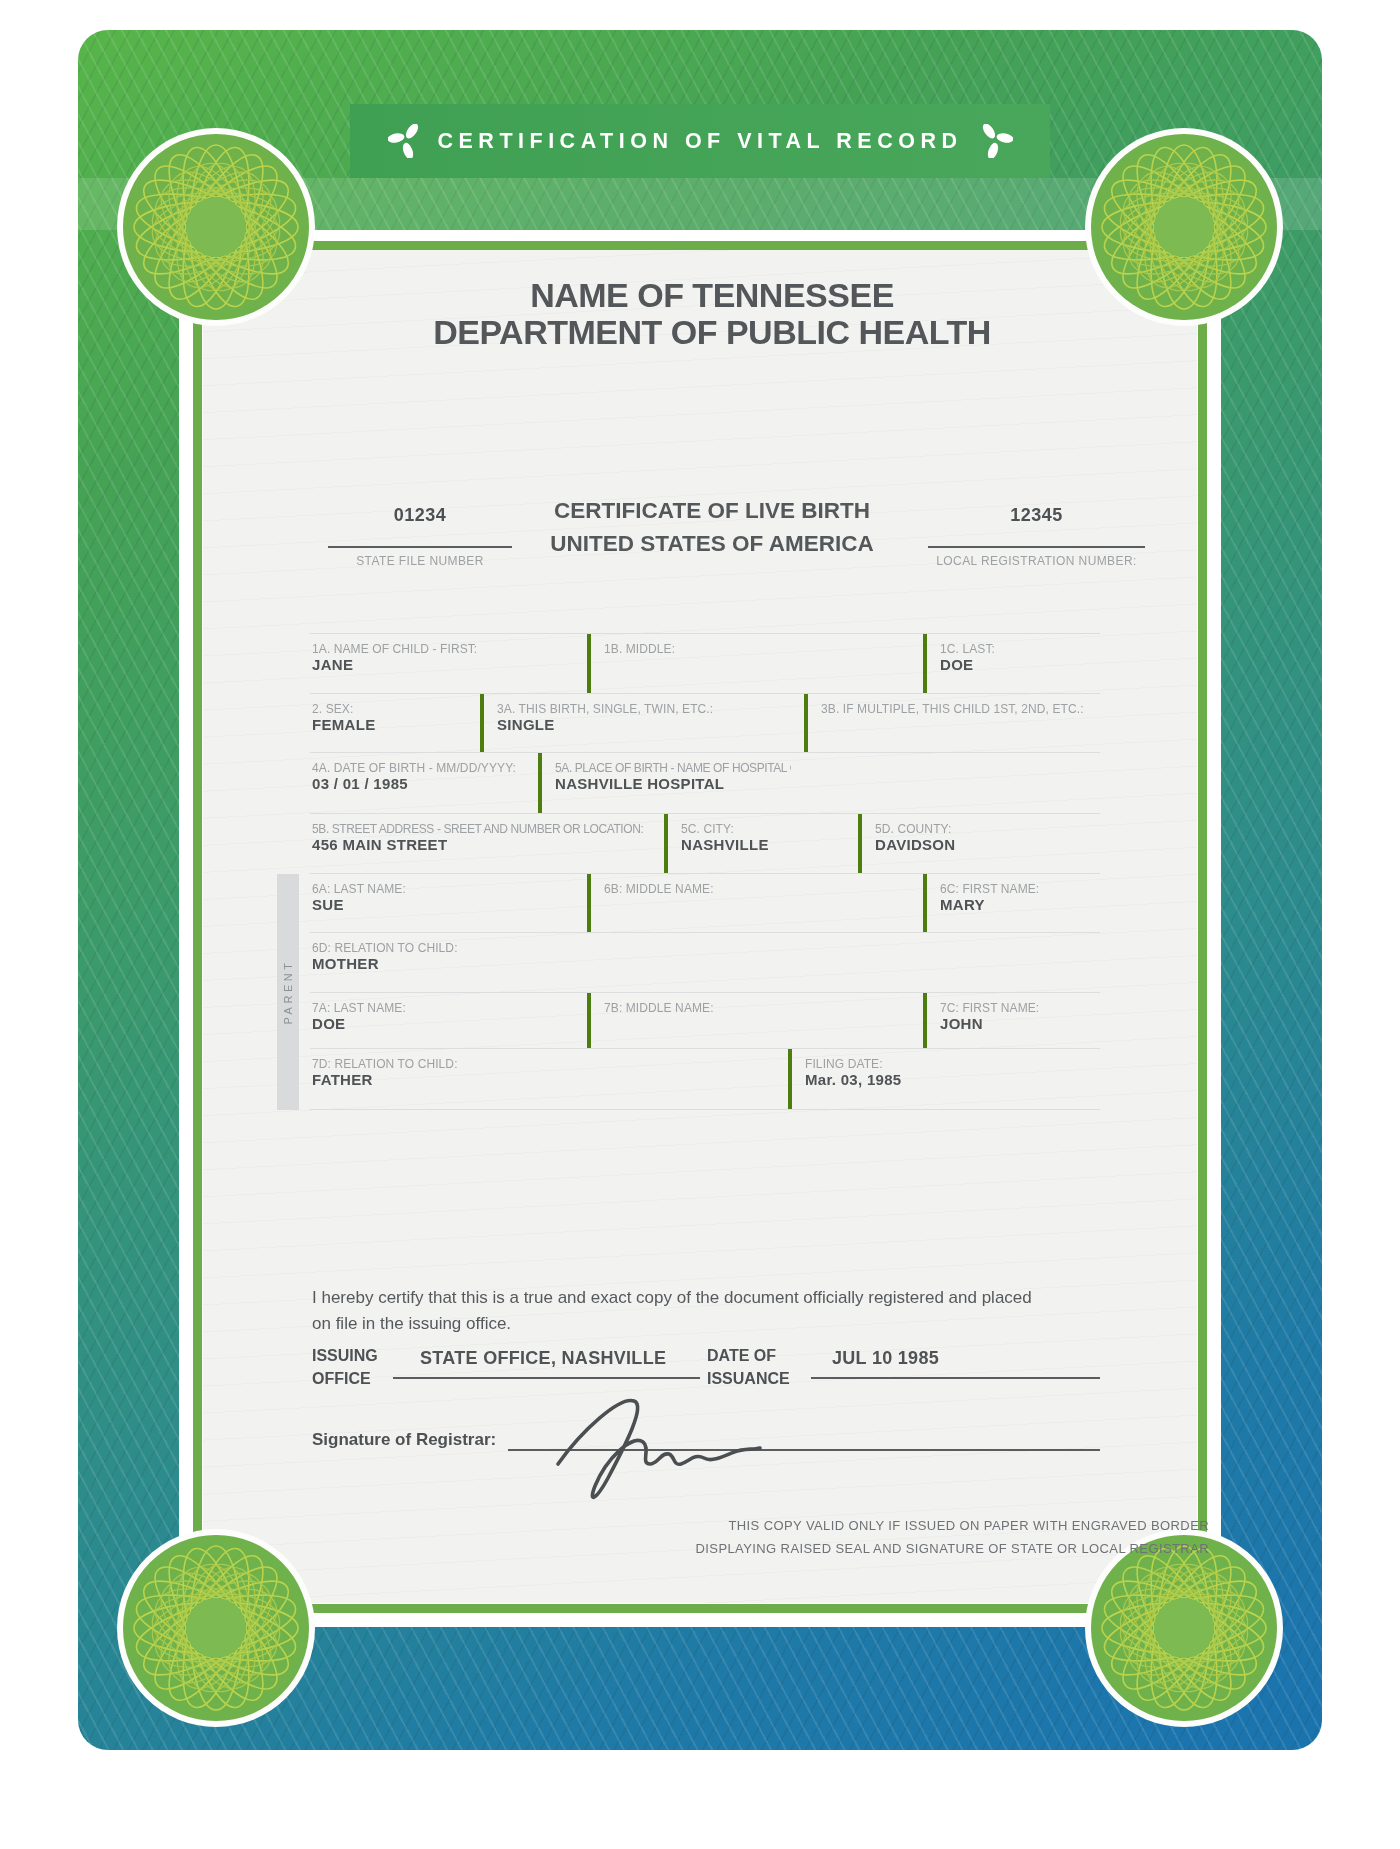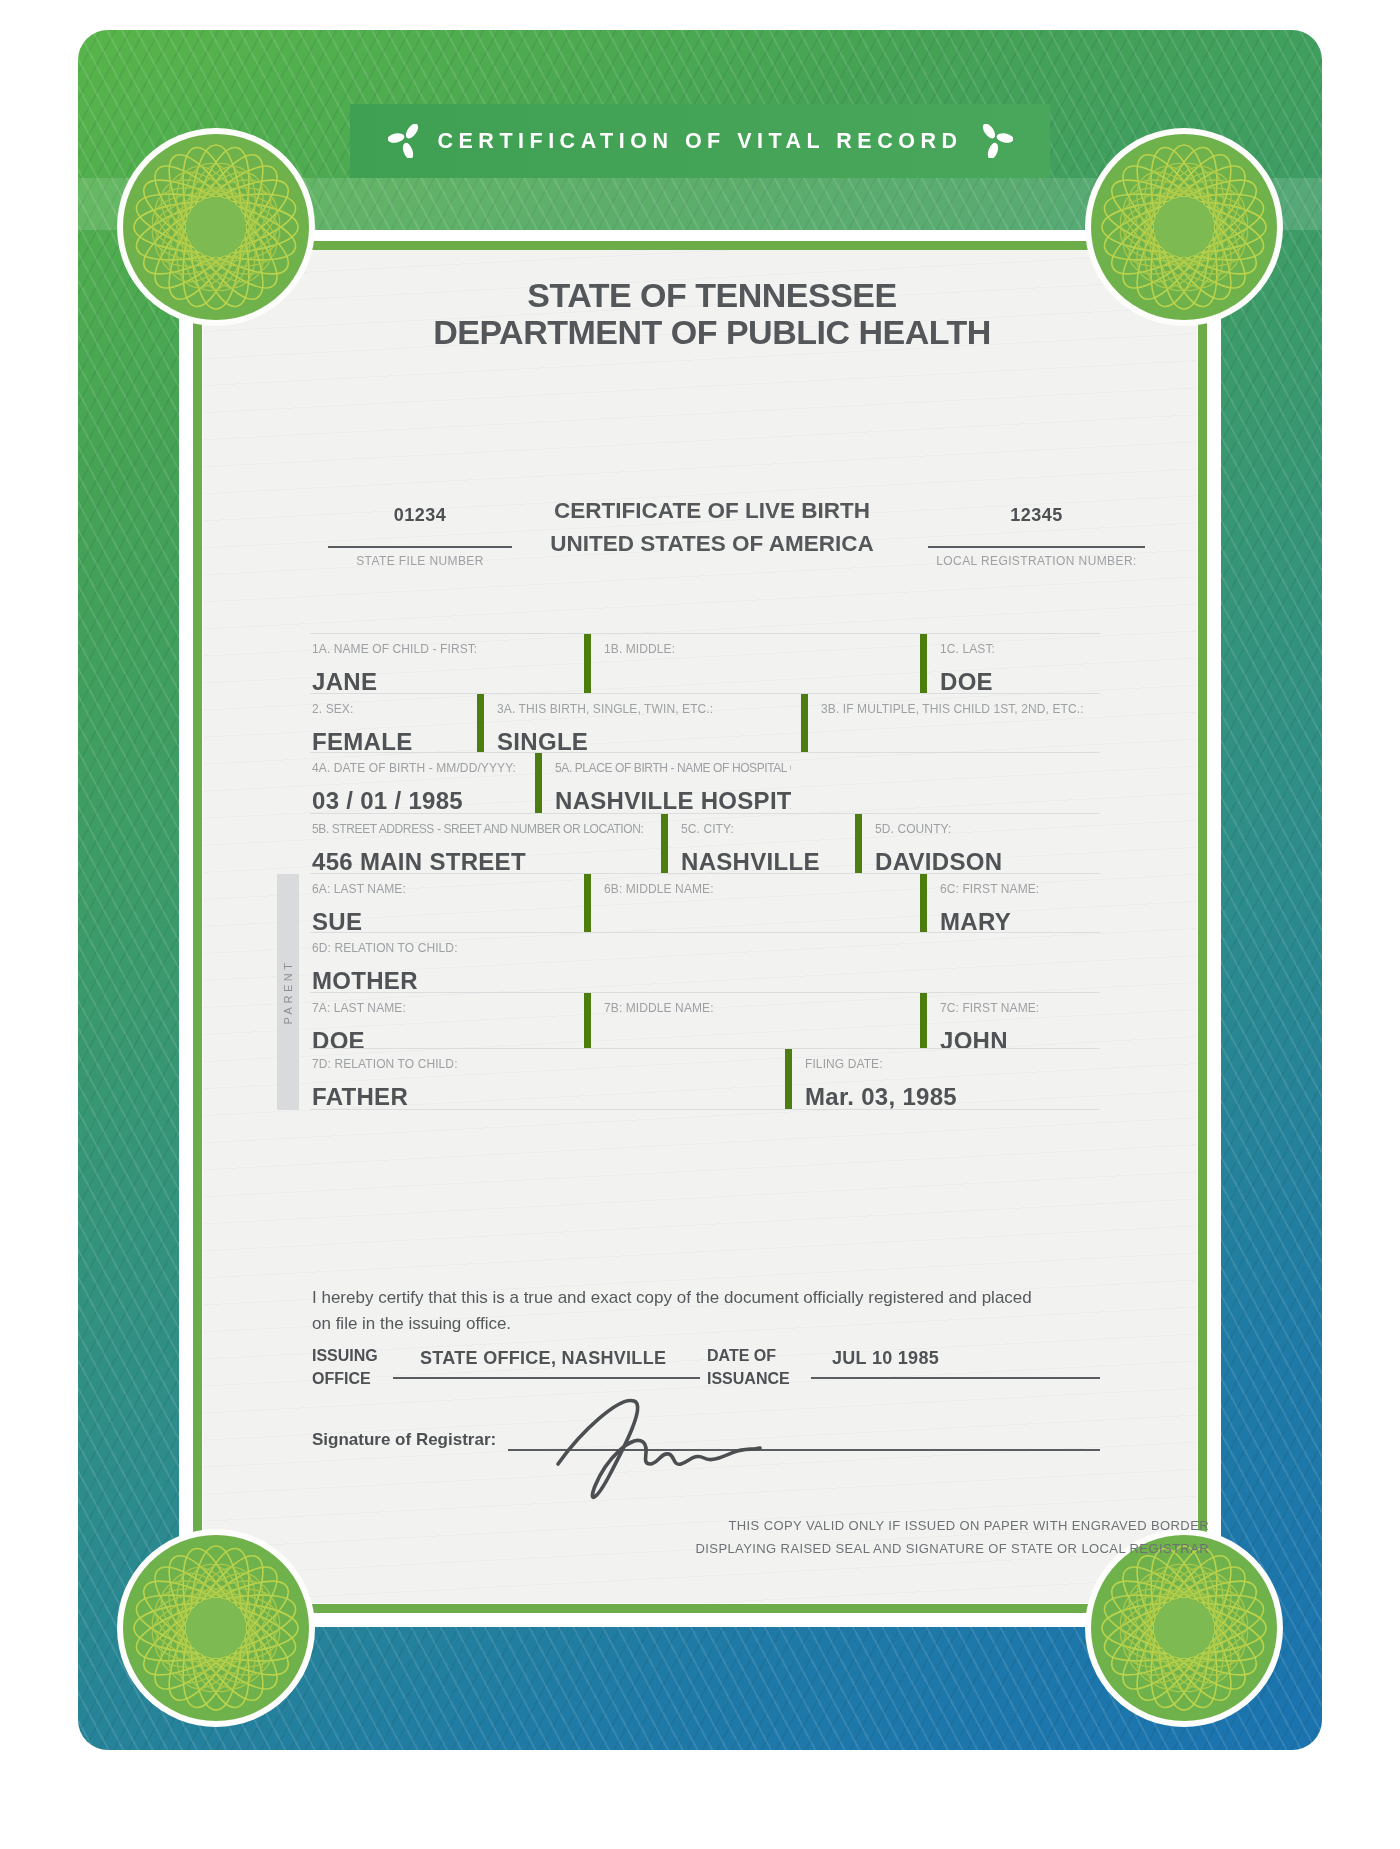--- a/index.html
+++ b/index.html
@@ -38,26 +38,26 @@
   .cert-title{left:215px;top:494px;width:994px;text-align:center;font-weight:bold;
     font-size:22.5px;line-height:33px;color:#54585a;white-space:nowrap;}
   .numblock{text-align:center;}
   .numblock .num{font-size:18px;font-weight:bold;color:#4d5153;letter-spacing:0.5px;}
   .uline{border-top:2px solid #595d5f;height:0;}
   .caption{font-size:12px;color:#9ea1a3;letter-spacing:0.4px;text-align:center;white-space:nowrap;}
 
   
   .form{left:310px;top:633px;width:790px;border-bottom:1px solid #dcddde;}
   .frow{display:grid;border-top:1px solid #dcddde;box-sizing:border-box;}
-  .fcell{box-sizing:border-box;border-right:7px solid #4d7c0f;padding:8px 6px 0 13px;overflow:hidden;}
+  .fcell{box-sizing:border-box;border-right:4px solid #4d7c0f;padding:8px 6px 0 13px;overflow:hidden;}
   .fcell:first-child{padding-left:2px;}
   .fcell:last-child{border-right:none;}
   .flabel{display:block;font-size:12px;color:#9ea1a3;letter-spacing:0.1px;white-space:nowrap;}
   .flabel.tight{letter-spacing:-0.4px;}
-  .fvalue{display:block;margin-top:12px;font-size:24px;font-weight:bold;color:#4f5355;letter-spacing:0.3px;white-space:nowrap;}
+  .fvalue{display:block;margin-top:0;font-size:15px;font-weight:bold;color:#4f5355;letter-spacing:0.3px;white-space:nowrap;}
 
   
   .parent-bar{left:277px;top:874px;width:22px;height:236px;background:#d9dadb;
     display:flex;align-items:center;justify-content:center;}
   .parent-text{transform:rotate(-90deg);font-size:11px;letter-spacing:3.5px;color:#8d9092;white-space:nowrap;}
 
   
   .statement{left:312px;top:1285px;width:810px;font-size:17px;line-height:26px;color:#55595c;}
   .blocklabel{font-size:16px;font-weight:bold;color:#4d5153;line-height:23px;white-space:nowrap;}
   .blockvalue{font-size:18px;font-weight:bold;color:#4f5355;letter-spacing:0.3px;white-space:nowrap;}
@@ -141,21 +141,21 @@
       <use href="#rosette-sym"></use>
     </svg>
   <svg class="abs rosette" style="left:116px;top:1528px" viewBox="0 0 200 200">
       <use href="#rosette-sym"></use>
     </svg>
   <svg class="abs rosette" style="left:1084px;top:1528px" viewBox="0 0 200 200">
       <use href="#rosette-sym"></use>
     </svg>
 
   <div class="abs headline">
-    <div>STATE OF TENNESSEE</div>
+    <div>NAME OF TENNESSEE</div>
     <div>DEPARTMENT OF PUBLIC HEALTH</div>
   </div>
 
   <div class="abs cert-title">
     <div>CERTIFICATE OF LIVE BIRTH</div>
     <div>UNITED STATES OF AMERICA</div>
   </div>
 
   <div class="abs numblock" style="left:328px;top:505px;width:184px">
     <div class="num">01234</div>

